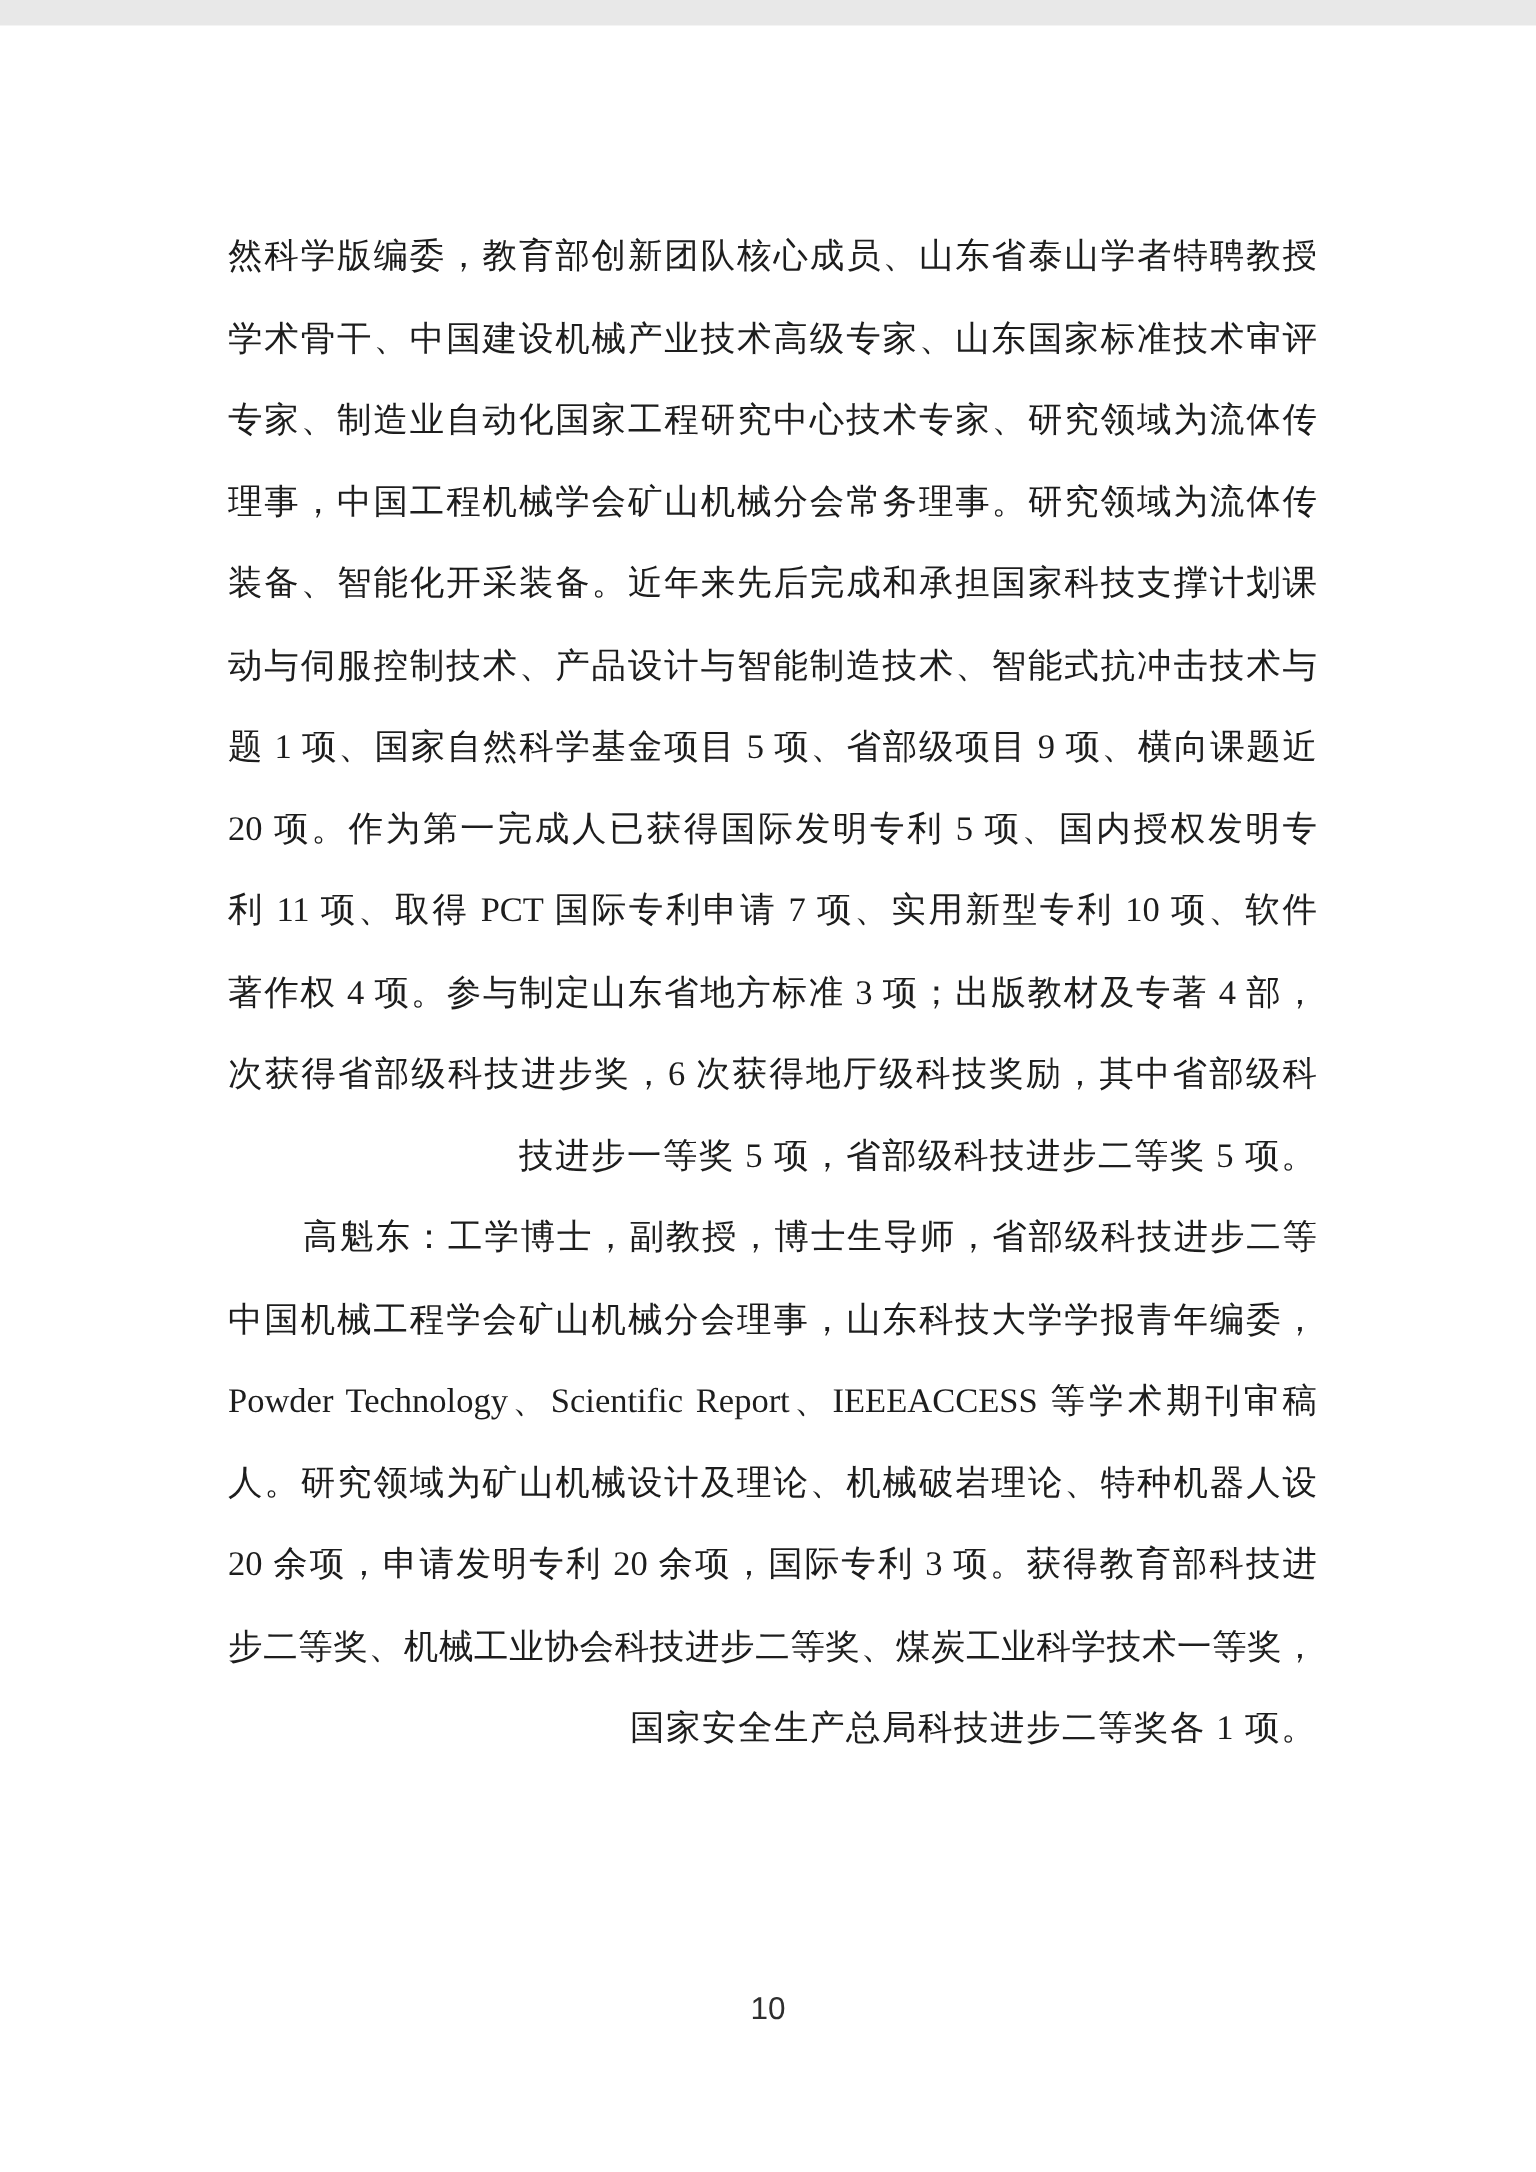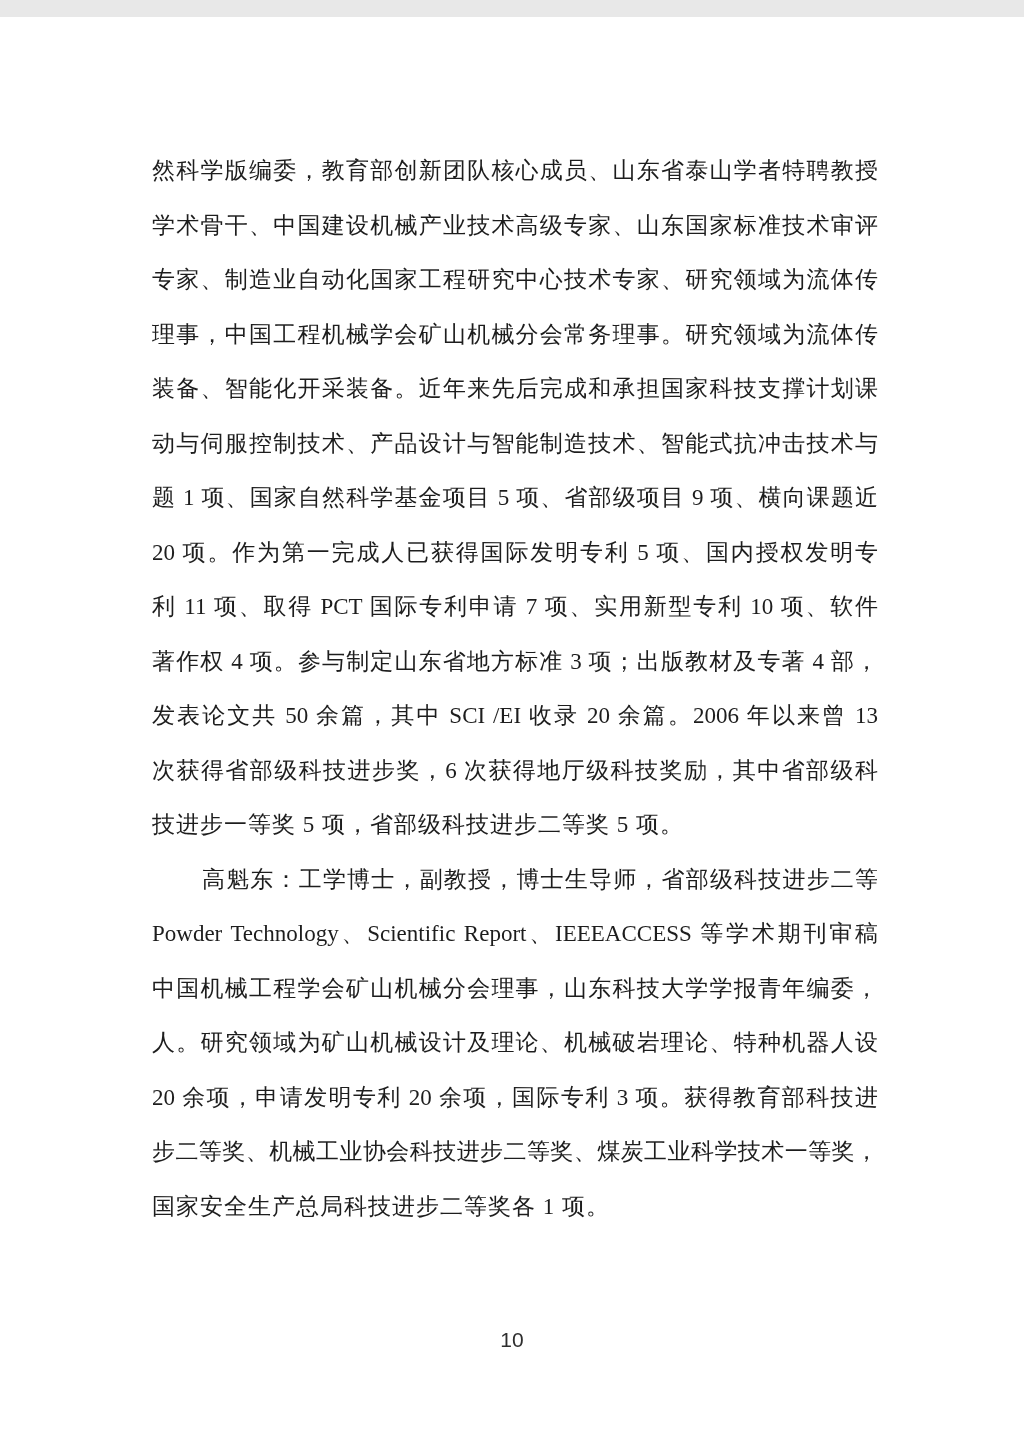--- a/index.html
+++ b/index.html
@@ -27,21 +27,21 @@
     font-size: 23px;
     height: 54.5px;
     line-height: 54.5px;
     overflow: hidden;
   }
   .just {
     text-align: justify;
     text-align-last: justify;
   }
   .last {
-    text-align: left;
+    text-align: right;
     letter-spacing: 1px;
   }
   .indent {
     text-indent: 50px;
   }
   .page-number {
     position: absolute;
     top: 1311px;
     left: 0;
     width: 1024px;
@@ -60,27 +60,26 @@
     <div class="line just">然科学版编委，教育部创新团队核心成员、山东省泰山学者特聘教授</div>
     <div class="line just">学术骨干、中国建设机械产业技术高级专家、山东国家标准技术审评</div>
     <div class="line just">专家、制造业自动化国家工程研究中心技术专家、研究领域为流体传</div>
     <div class="line just">理事，中国工程机械学会矿山机械分会常务理事。研究领域为流体传</div>
     <div class="line just">装备、智能化开采装备。近年来先后完成和承担国家科技支撑计划课</div>
     <div class="line just">动与伺服控制技术、产品设计与智能制造技术、智能式抗冲击技术与</div>
     <div class="line just">题 1 项、国家自然科学基金项目 5 项、省部级项目 9 项、横向课题近</div>
     <div class="line just">20 项。作为第一完成人已获得国际发明专利 5 项、国内授权发明专</div>
     <div class="line just">利 11 项、取得 PCT 国际专利申请 7 项、实用新型专利 10 项、软件</div>
     <div class="line just">著作权 4 项。参与制定山东省地方标准 3 项；出版教材及专著 4 部，</div>
-    <div class="line just">发表论文共 50 余篇，其中 SCI /EI 收录 20 余篇。2006 年以来曾 13</div>
     <div class="line just">次获得省部级科技进步奖，6 次获得地厅级科技奖励，其中省部级科</div>
     <div class="line last">技进步一等奖 5 项，省部级科技进步二等奖 5 项。</div>
 
     <div class="line just indent">高魁东：工学博士，副教授，博士生导师，省部级科技进步二等奖，</div>
+    <div class="line just">中国机械工程学会矿山机械分会理事，山东科技大学学报青年编委，</div>
     <div class="line just">Powder Technology、Scientific Report、IEEEACCESS 等学术期刊审稿</div>
-    <div class="line just">中国机械工程学会矿山机械分会理事，山东科技大学学报青年编委，</div>
     <div class="line just">人。研究领域为矿山机械设计及理论、机械破岩理论、特种机器人设</div>
     <div class="line just">20 余项，申请发明专利 20 余项，国际专利 3 项。获得教育部科技进</div>
     <div class="line just">步二等奖、机械工业协会科技进步二等奖、煤炭工业科学技术一等奖，</div>
     <div class="line last">国家安全生产总局科技进步二等奖各 1 项。</div>
 
   </div>
 
   <div class="page-number">10</div>
 </div>
 

